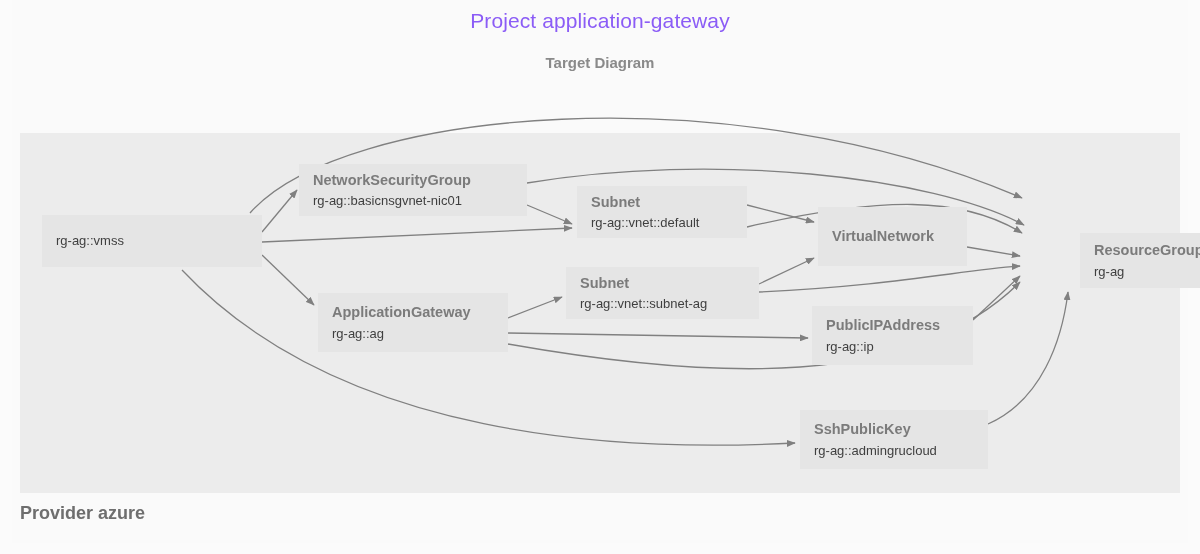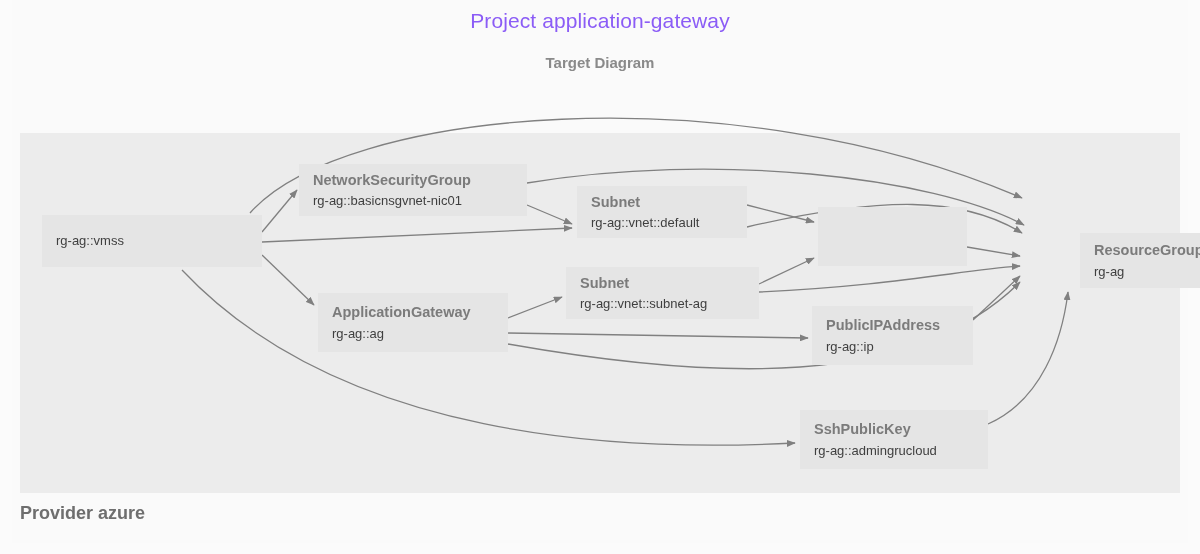--- a/index.html
+++ b/index.html
@@ -152,20 +152,21 @@
         </div>
         <div class="node" style="left: 554px; top: 267px; width: 193px; height: 52px;">
           <div class="node-type">Subnet</div>
           <div class="node-name">rg-ag::vnet::subnet-ag</div>
         </div>
         <div class="node" style="left: 306px; top: 293px; width: 190px; height: 59px;">
           <div class="node-type">ApplicationGateway</div>
           <div class="node-name">rg-ag::ag</div>
         </div>
         <div class="node" style="left: 806px; top: 207px; width: 149px; height: 59px;">
+          <div class="node-type">VirtualNetwork</div>
         </div>
         <div class="node" style="left: 800px; top: 306px; width: 161px; height: 59px;">
           <div class="node-type">PublicIPAddress</div>
           <div class="node-name">rg-ag::ip</div>
         </div>
         <div class="node" style="left: 788px; top: 410px; width: 188px; height: 59px;">
           <div class="node-type">SshPublicKey</div>
           <div class="node-name">rg-ag::admingrucloud</div>
         </div>
         <div class="node" style="left: 1068px; top: 233px; width: 160px; height: 55px;">

